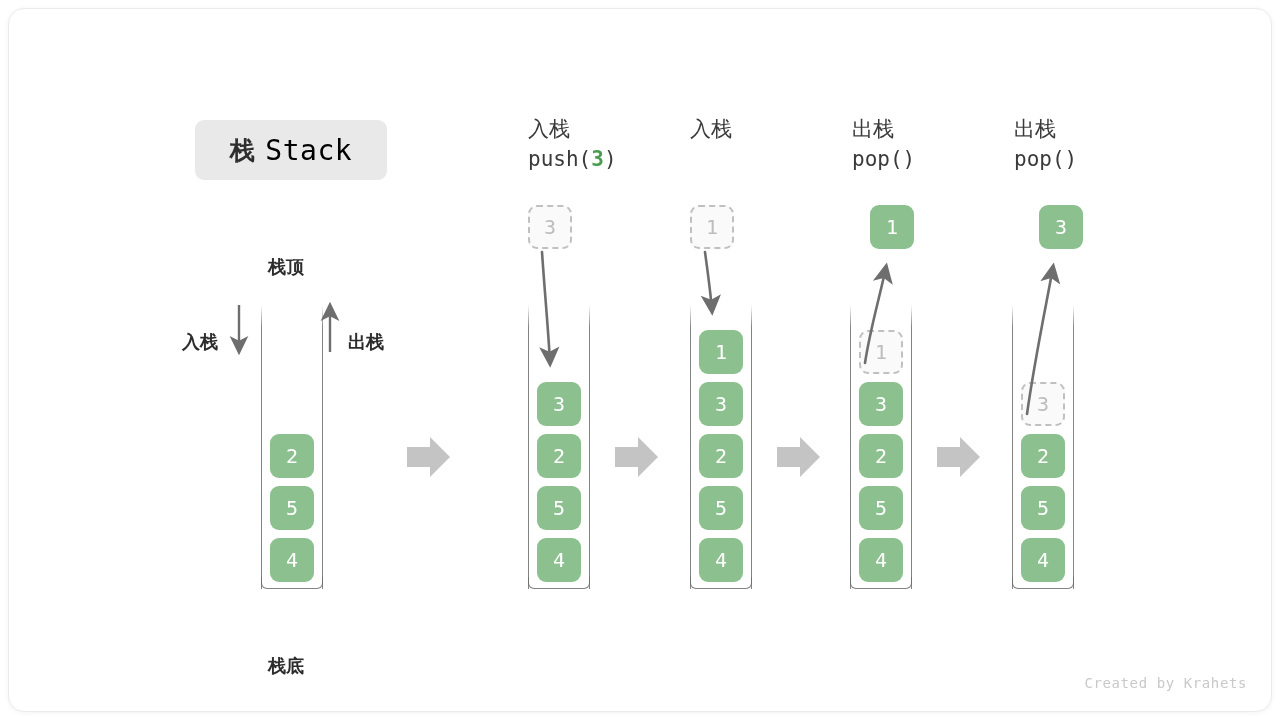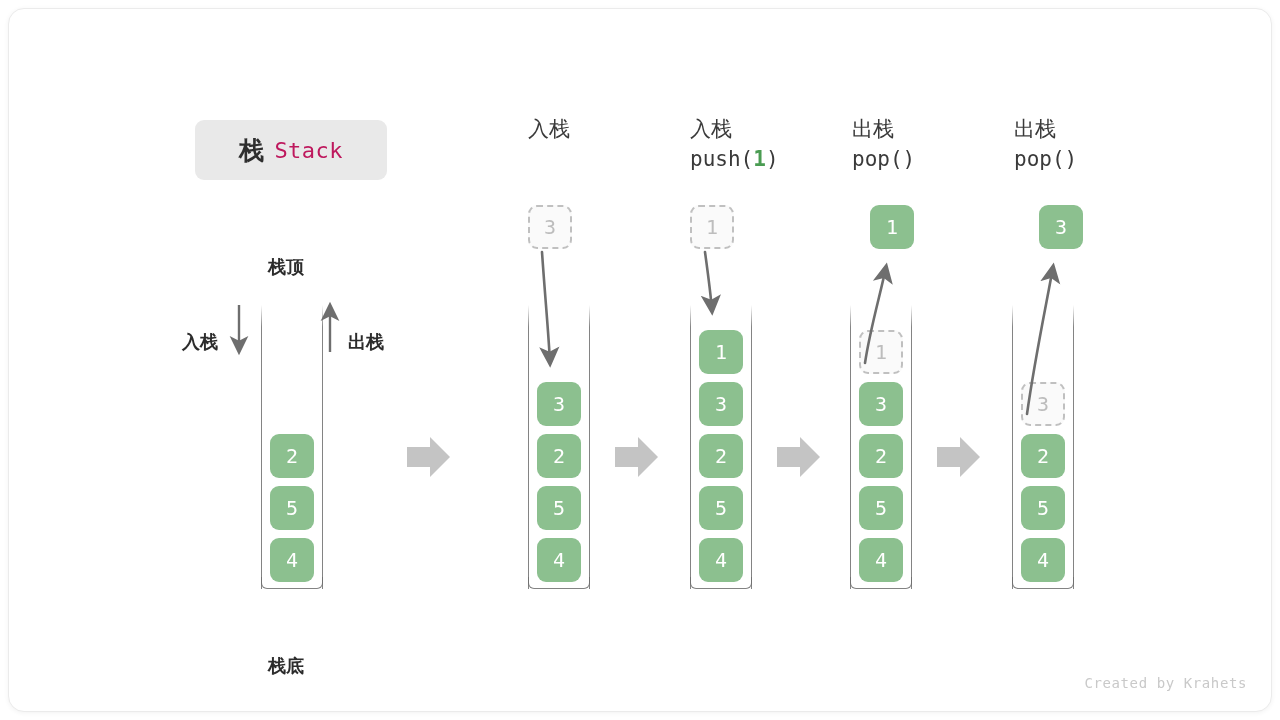--- a/index.html
+++ b/index.html
@@ -45,22 +45,22 @@
   }
   #title-badge .cn {
     font-family: "Liberation Sans", sans-serif;
     font-weight: bold;
     font-size: 25px;
     color: #2e2e2e;
     letter-spacing: 0.5px;
   }
   #title-badge .en {
     font-family: "DejaVu Sans Mono", monospace;
-    font-size: 22px;
-    color: #be185d;
+    font-size: 28px;
+    color: #000000;
     letter-spacing: 0.5px;
   }
 
   
   .label-cn-bold {
     position: absolute;
     font-family: "Liberation Sans", sans-serif;
     font-weight: bold;
     font-size: 18px;
     color: #2c2c2c;
@@ -189,37 +189,37 @@
       <div class="tube-wall right"></div>
       <div class="tube-floor"></div>
     </div>
     <div class="cell filled" style="left:9px; top:129px;">2</div>
     <div class="cell filled" style="left:9px; top:181px;">5</div>
     <div class="cell filled" style="left:9px; top:233px;">4</div>
   </div>
 
   <div class="op-head" style="left:519px;">
     <span class="op-cn">入栈</span>
+    <span class="op-code"><span>push(</span><b>3</b><span>)</span></span>
   </div>
   <div class="cell ghost" style="left:519px; top:196px;">3</div>
   <div class="stack-wrap" style="left:519px; top:296px;">
     <div class="stack-tube">
       <div class="tube-wall left"></div>
       <div class="tube-wall right"></div>
       <div class="tube-floor"></div>
     </div>
     <div class="cell filled" style="left:9px; top:77px;">3</div>
     <div class="cell filled" style="left:9px; top:129px;">2</div>
     <div class="cell filled" style="left:9px; top:181px;">5</div>
     <div class="cell filled" style="left:9px; top:233px;">4</div>
   </div>
 
   <div class="op-head" style="left:681px;">
     <span class="op-cn">入栈</span>
-    <span class="op-code"><span>push(</span><b>1</b><span>)</span></span>
   </div>
   <div class="cell ghost" style="left:681px; top:196px;">1</div>
   <div class="stack-wrap" style="left:681px; top:296px;">
     <div class="stack-tube">
       <div class="tube-wall left"></div>
       <div class="tube-wall right"></div>
       <div class="tube-floor"></div>
     </div>
     <div class="cell filled" style="left:9px; top:25px;">1</div>
     <div class="cell filled" style="left:9px; top:77px;">3</div>

